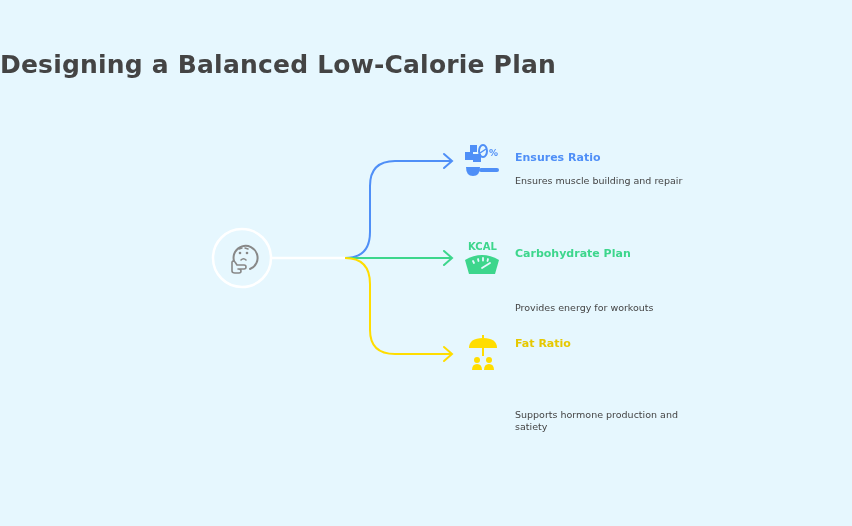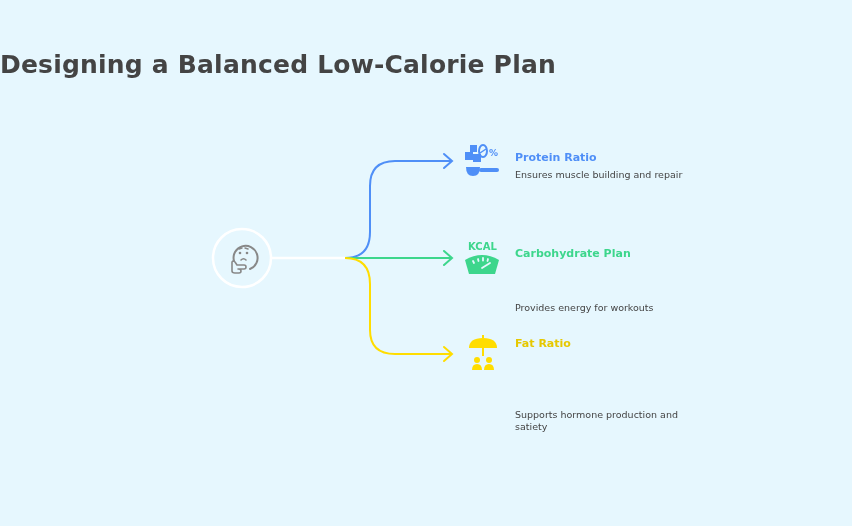--- a/index.html
+++ b/index.html
@@ -42,22 +42,22 @@
 <svg class="icon" style="left:463px;top:143px;" width="40" height="38" viewBox="0 0 40 38">
   <rect x="7" y="2" width="7" height="7" fill="#4f8ff7"></rect>
   <rect x="2" y="9" width="8" height="8" fill="#4f8ff7"></rect>
   <rect x="10" y="11" width="8" height="8" fill="#4f8ff7"></rect>
   <ellipse cx="20" cy="8" rx="4" ry="6" fill="none" stroke="#4f8ff7" stroke-width="2"></ellipse>
   <line x1="17" y1="10" x2="23" y2="6" stroke="#4f8ff7" stroke-width="1.5"></line>
   <text x="26" y="13" font-size="9" font-weight="bold" fill="#4f8ff7" font-family="DejaVu Sans, sans-serif">%</text>
   <path d="M3 24 L17 24 Q17 33 10 33 Q3 33 3 24 Z" fill="#4f8ff7"></path>
   <rect x="16" y="25" width="20" height="4" rx="2" fill="#4f8ff7"></rect>
 </svg>
-<div class="label" style="left: 515px; top: 151px; color: rgb(79, 143, 247);">Protein Ratio</div>
-<div class="desc" style="left:515px;top:169px;">Ensures muscle building and repair</div>
+<div class="label" style="left: 515px; top: 151px; color: rgb(79, 143, 247);">Ensures Ratio</div>
+<div class="desc" style="left:515px;top:175px;">Ensures muscle building and repair</div>
 
 <svg class="icon" style="left:463px;top:238px;" width="40" height="38" viewBox="0 0 40 38">
   <text x="5" y="12" font-size="10" font-weight="bold" fill="#3dd68c" font-family="DejaVu Sans, sans-serif">KCAL</text>
   <path d="M2 22 Q19 12 36 22 L32 36 L6 36 Z" fill="#3dd68c"></path>
   <g stroke="#e6f7fe" stroke-width="1.8" stroke-linecap="round">
     <line x1="10" y1="23" x2="11" y2="25"></line>
     <line x1="15" y1="21" x2="15.5" y2="23"></line>
     <line x1="20" y1="20" x2="20" y2="22.5"></line>
     <line x1="25" y1="21" x2="24.5" y2="23"></line>
     <line x1="19" y1="30" x2="27" y2="25"></line>

